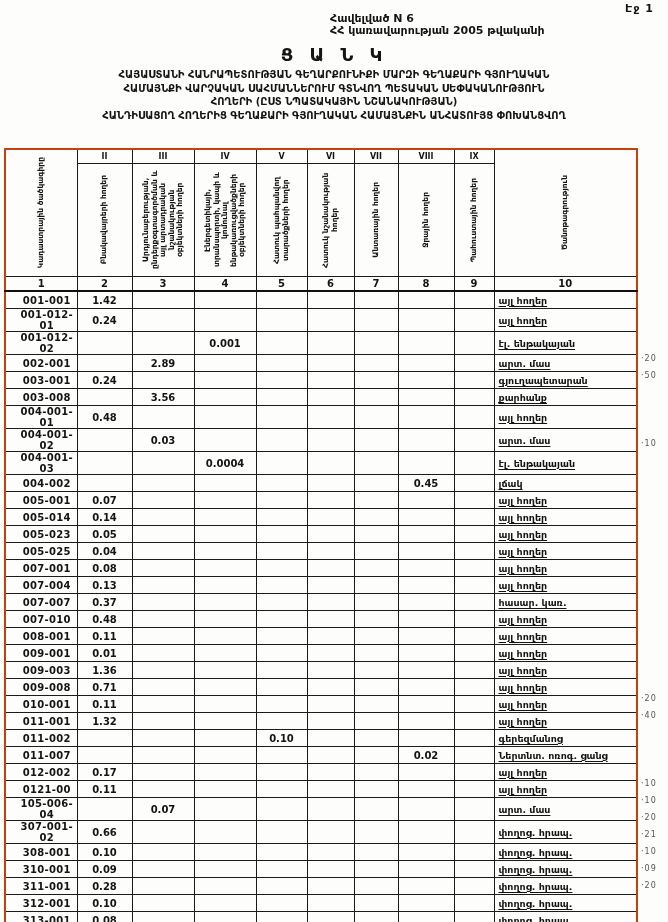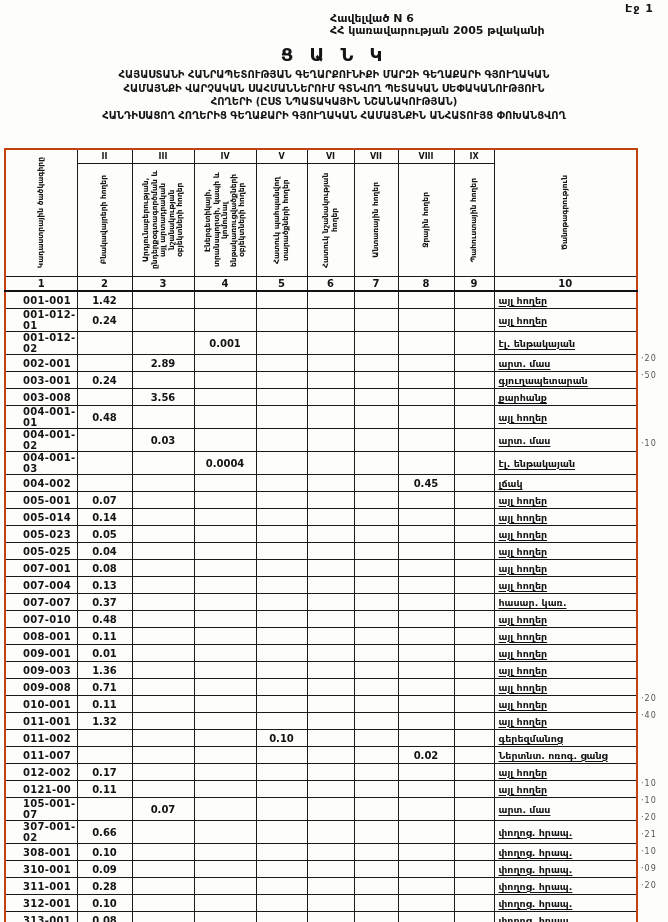--- a/index.html
+++ b/index.html
@@ -45,21 +45,21 @@
     margin:0 auto;font-size:7.5px;font-weight:700;line-height:8.5px;
     max-height:108px;white-space:normal;text-align:center;
   }
   .vert.big{max-height:122px;}
   th.span2{vertical-align:middle;}
   tr.nums td{
     height:13px;text-align:center;font-size:10px;font-weight:700;
     border-bottom:2px solid #111;
   }
   tbody td{height:16px;font-size:10px;font-weight:700;vertical-align:middle;}
-  tbody td.code{text-align:left;padding-left:17px;letter-spacing:0.3px;}
+  tbody td.code{text-align:center;padding-left:11px;letter-spacing:0.3px;}
   tbody td.val{text-align:center;}
   tbody td.note{text-align:left;padding-left:4px;font-size:9.5px;}
   tbody td.note span{text-decoration:underline;text-underline-offset:2px;}
 
   
   col.c1{width:72px;}  col.c2{width:55px;}  col.c3{width:62px;}
   col.c4{width:62px;}  col.c5{width:51px;}  col.c6{width:47px;}
   col.c7{width:44px;}  col.c8{width:56px;}  col.c9{width:40px;}
   col.c10{width:143px;}
 
@@ -490,21 +490,21 @@
           <td class="val"></td>
           <td class="val"></td>
           <td class="val"></td>
           <td class="val"></td>
           <td class="val"></td>
           <td class="val"></td>
           <td class="val"></td>
           <td class="note"><span>այլ հողեր</span></td>
         </tr>
         <tr>
-          <td class="code"><span>105-001-07</span></td>
+          <td class="code"><span>105-006-04</span></td>
           <td class="val"></td>
           <td class="val"><span>0.07</span></td>
           <td class="val"></td>
           <td class="val"></td>
           <td class="val"></td>
           <td class="val"></td>
           <td class="val"></td>
           <td class="val"></td>
           <td class="note"><span>արտ. մաս</span></td>
         </tr>

